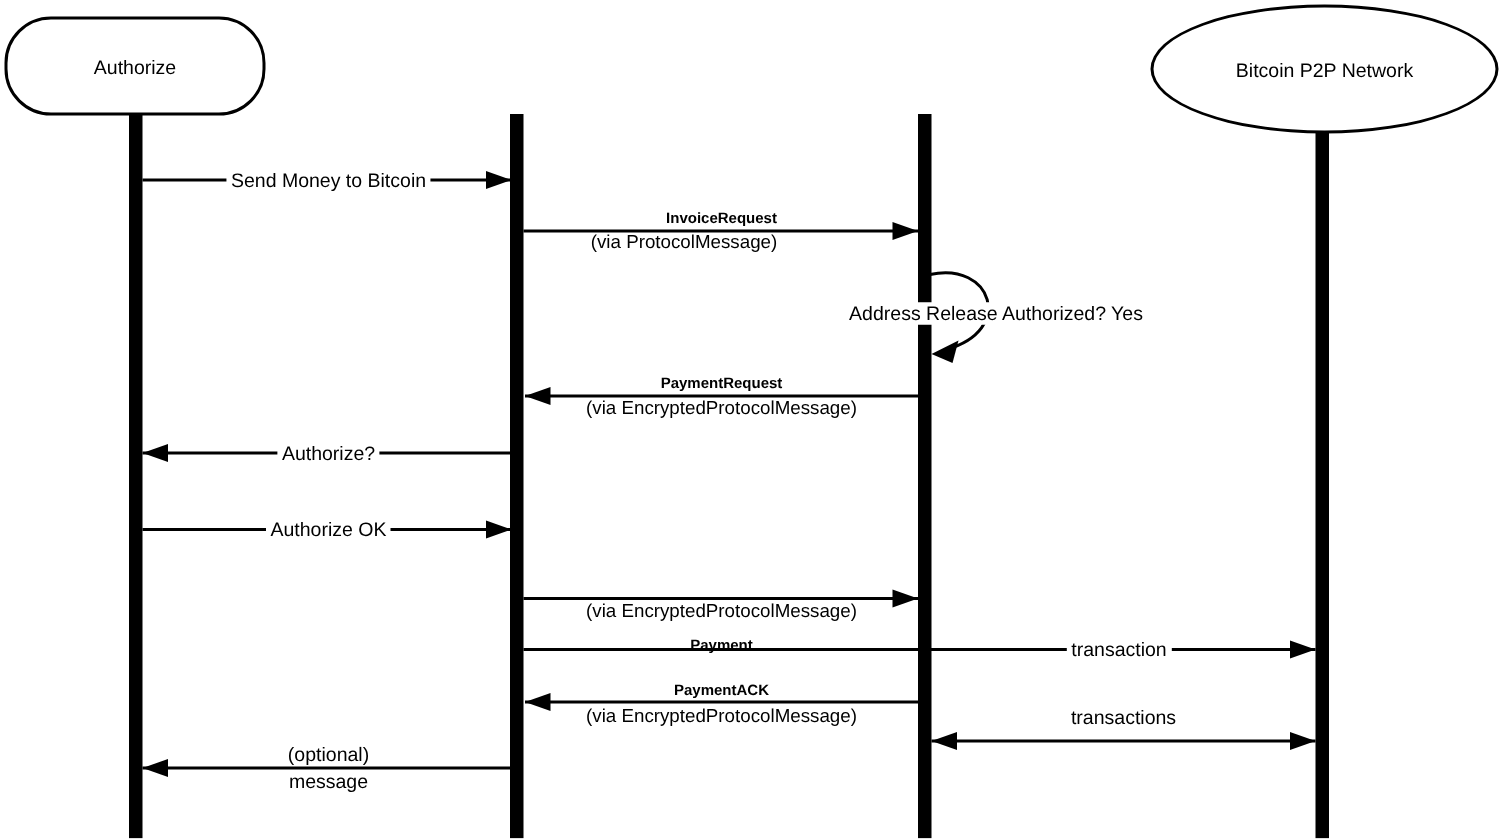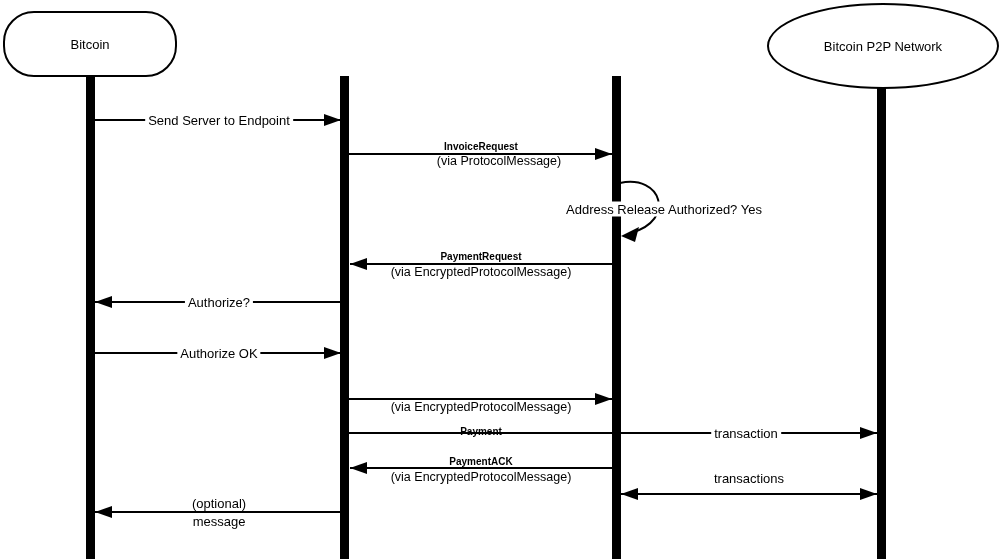--- a/index.html
+++ b/index.html
@@ -78,21 +78,21 @@
 
   
   #m1-line  { left: 95px;  top: 119px; width: 246px; }
   #m1-arrow { left: 324px; top: 114px; }
   #m1-label { left: 219px; top: 120px; }
 
   
   #m2-line  { left: 349px; top: 153px; width: 263px; }
   #m2-arrow { left: 595px; top: 148px; }
   #m2-label { left: 481px; top: 146px; }
-  #m2-sub   { left: 499px; top: 161px; }
+  #m2-sub   { left: 456px; top: 161px; }
 
   
   #m3-svg   { position: absolute; left: 619px; top: 178px; z-index: 2; }
   #m3-label { left: 664px; top: 209px; }
 
   
   #m4-line  { left: 350px; top: 263px; width: 262px; }
   #m4-arrow { left: 350px; top: 258px; }
   #m4-label { left: 481px; top: 256px; }
   #m4-sub   { left: 481px; top: 272px; }
@@ -135,34 +135,34 @@
   #m11-arrow  { left: 95px;  top: 506px; }
   #m11-label  { left: 219px; top: 503px; }
   #m11-sub    { left: 219px; top: 521px; }
 </style>
 </head>
 <body>
 
 <div class="diagram">
 
   <div class="actor-head stadium" id="actor-customer">
-    <span>Bitcoin</span>
+    <span>Authorize</span>
   </div>
   <div class="actor-head ellipse" id="actor-bitcoin">
     <span>Bitcoin P2P Network</span>
   </div>
 
   <div class="lifeline" id="lifeline-customer"></div>
   <div class="lifeline" id="lifeline-wallet"></div>
   <div class="lifeline" id="lifeline-merchant"></div>
   <div class="lifeline" id="lifeline-bitcoin"></div>
 
   <div class="msg-line" id="m1-line"></div>
   <div class="arrow right" id="m1-arrow"></div>
-  <div class="msg-label onl" id="m1-label">Send Server to Endpoint</div>
+  <div class="msg-label onl" id="m1-label">Send Money to Bitcoin</div>
 
   <div class="msg-line" id="m2-line"></div>
   <div class="arrow right" id="m2-arrow"></div>
   <div class="msg-label bold" id="m2-label">InvoiceRequest</div>
   <div class="msg-label sub" id="m2-sub">(via ProtocolMessage)</div>
 
   <svg id="m3-svg" width="62" height="66">
     <path d="M 1 5 C 42 -4 58 42 12 55" stroke="#000000" stroke-width="2" fill="none"></path>
     <polygon points="2,58 20,49 16,64" fill="#000000"></polygon>
   </svg>

